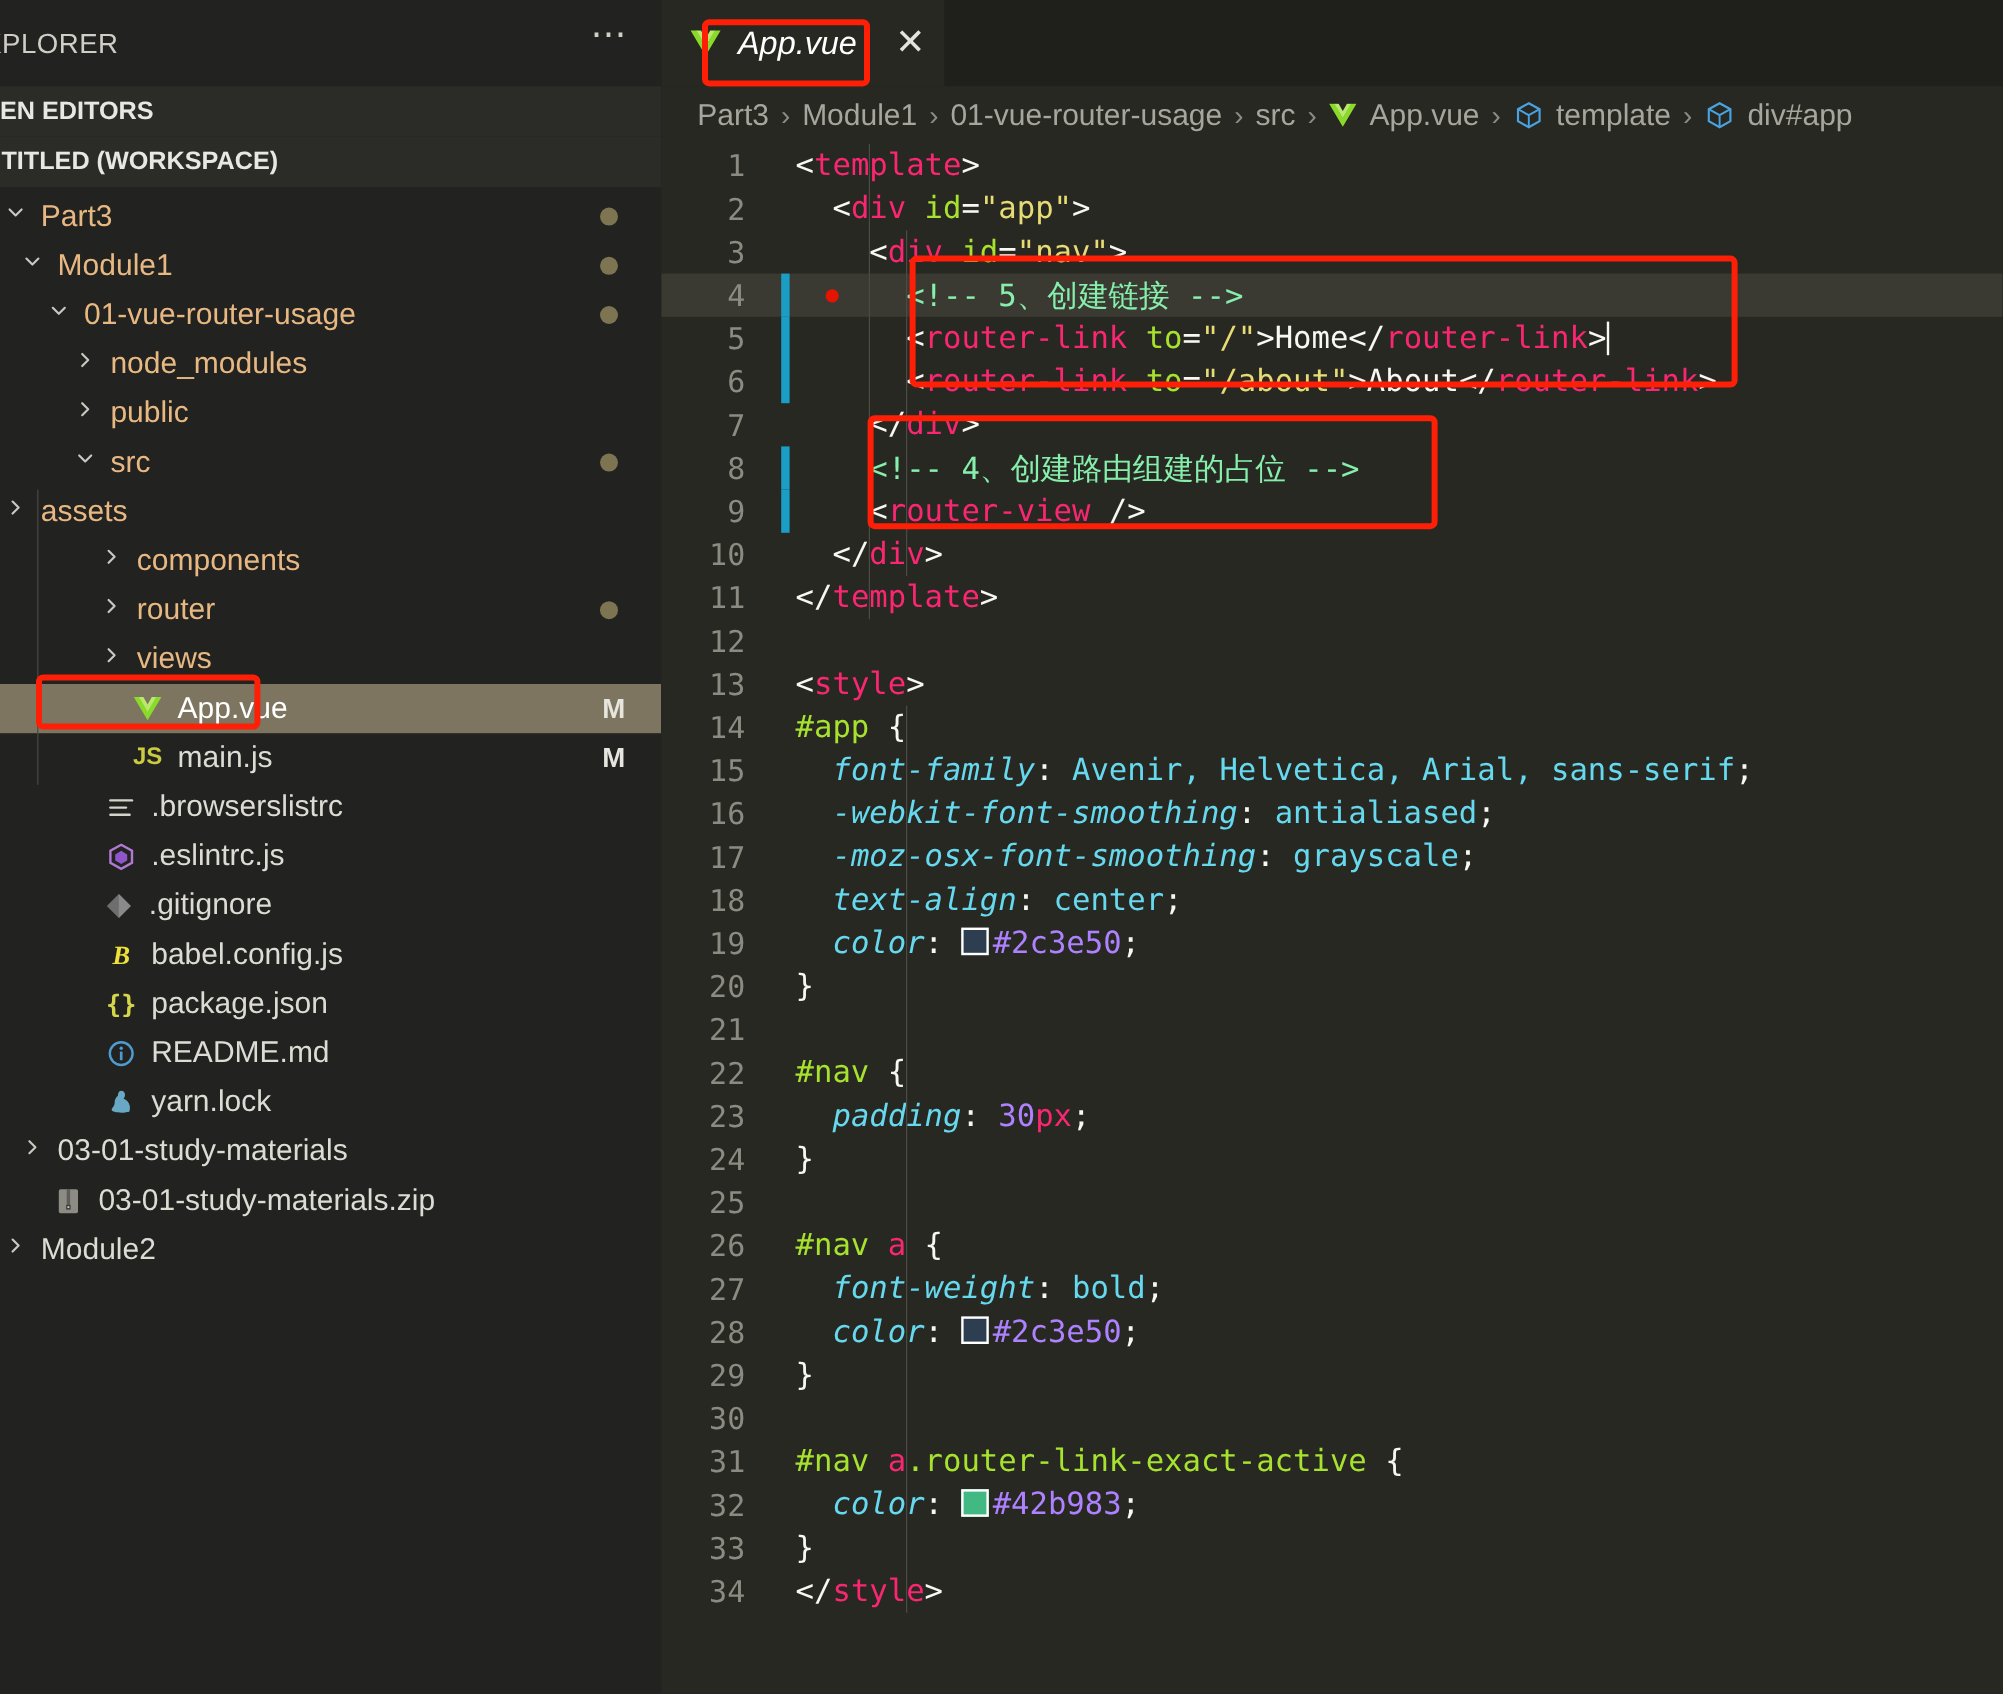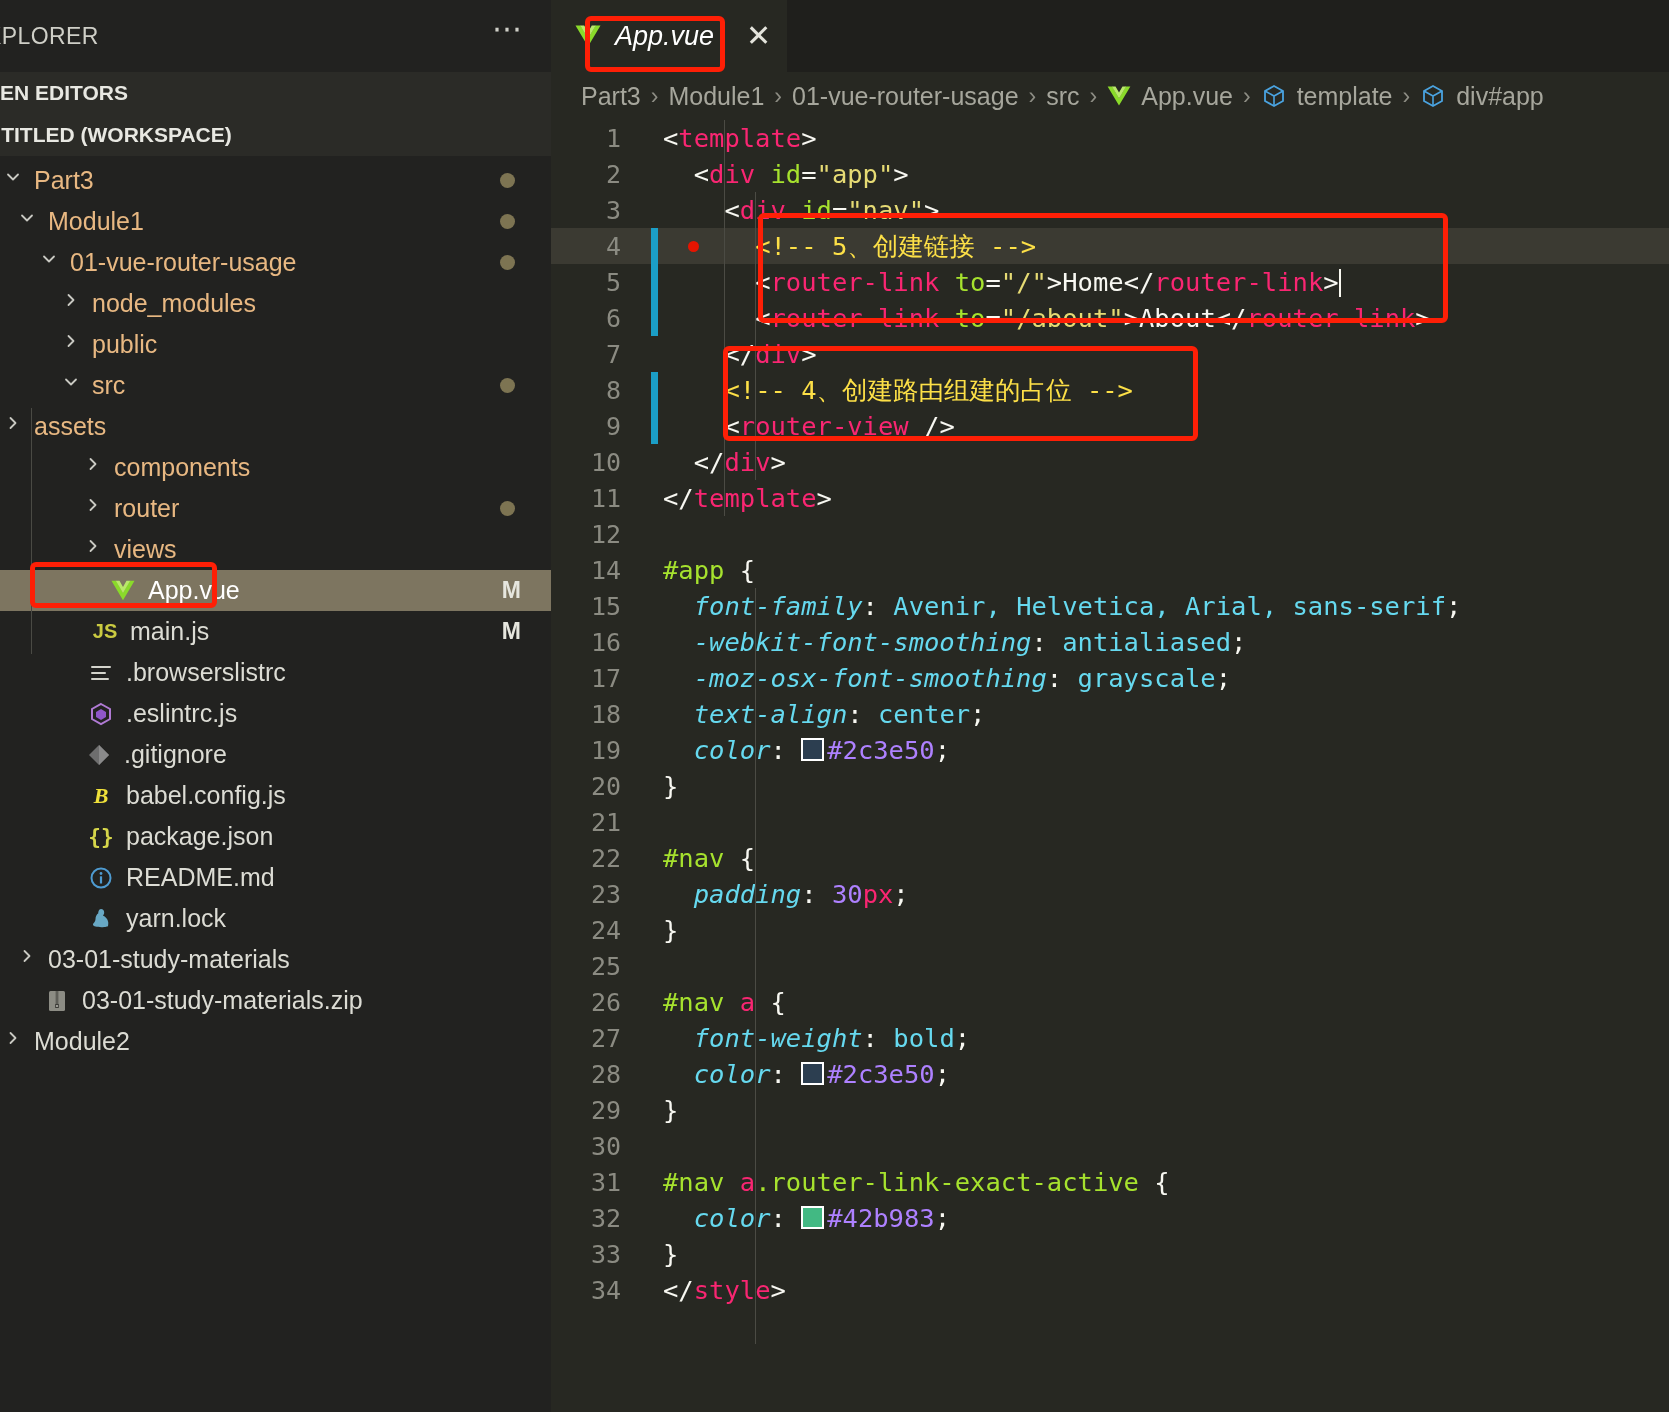--- a/index.html
+++ b/index.html
@@ -205,21 +205,21 @@
     top: 0; bottom: 0;
     background: #4b4b44;
   }
 
   
   .t-tag      { color: #f92672; }
   .t-punc     { color: #f8f8f2; }
   .t-attr     { color: #a6e22e; }
   .t-str      { color: #e6db74; }
   .t-text     { color: #f8f8f2; }
-  .t-comment  { color: #fde047; }
+  .t-comment  { color: #86efac; }
   .t-sel      { color: #a6e22e; }
   .t-prop     { color: #66d9ef; font-style: italic; }
   .t-val      { color: #66d9ef; }
   .t-num      { color: #ae81ff; }
   .t-unit     { color: #f92672; }
   .t-colon    { color: #f8f8f2; }
   .t-brace    { color: #f8f8f2; }
   .swatch {
     display: inline-block;
     width: 19px; height: 19px;
@@ -332,21 +332,21 @@
           <span class="chev"></span>
           <span class="ic">
             <svg width="24" height="21" viewBox="0 0 26 22">
               <path d="M0.5 0.5 H5.5 L13 13.5 L20.5 0.5 H25.5 L13 21.5 Z" fill="#8ada2a"></path>
               <path d="M5.2 0.5 H9.2 L13 7.2 L16.8 0.5 H20.8 L13 13.8 Z" fill="#b9e86a"></path>
             </svg>
           </span>
           <span class="lbl plain-white" style="color: rgb(255, 255, 255);">App.vue</span>
           <span class="mbadge">M</span>
         </div>
-        <div class="row" style="padding-left: 62px;">
+        <div class="row" style="padding-left: 80px;">
           <span class="chev"></span>
           <span class="ic">
             <span style="color:#cbcb41;font-weight:bold;font-size:20px;font-family:'Liberation Sans',sans-serif;">JS</span>
           </span>
           <span class="lbl plain-white">main.js</span>
           <span class="mbadge">M</span>
         </div>
         <div class="row" style="padding-left: 58px;">
           <span class="chev"></span>
           <span class="ic">
@@ -497,20 +497,21 @@
         <div class="cline"><span class="lnum">3</span><span class="ctext">    <span class="t-punc">&lt;</span><span class="t-tag">div</span><span class="t-attr"> id</span><span class="t-punc">=</span><span class="t-str">"nav"</span><span class="t-punc">&gt;</span></span></div>
         <div class="cline hl"><span class="lnum">4</span><span class="gutter-change"></span><span class="bp-dot"></span><span class="ctext">      <span class="t-comment">&lt;!-- 5、创建链接 --&gt;</span></span></div>
         <div class="cline"><span class="lnum">5</span><span class="gutter-change"></span><span class="ctext">      <span class="t-punc">&lt;</span><span class="t-tag">router-link</span><span class="t-attr"> to</span><span class="t-punc">=</span><span class="t-str">"/"</span><span class="t-punc">&gt;</span><span class="t-text">Home</span><span class="t-punc">&lt;/</span><span class="t-tag">router-link</span><span class="t-punc">&gt;</span><span class="caret"></span></span></div>
         <div class="cline"><span class="lnum">6</span><span class="gutter-change"></span><span class="ctext">      <span class="t-punc">&lt;</span><span class="t-tag">router-link</span><span class="t-attr"> to</span><span class="t-punc">=</span><span class="t-str">"/about"</span><span class="t-punc">&gt;</span><span class="t-text">About</span><span class="t-punc">&lt;/</span><span class="t-tag">router-link</span><span class="t-punc">&gt;</span></span></div>
         <div class="cline"><span class="lnum">7</span><span class="ctext">    <span class="t-punc">&lt;/</span><span class="t-tag">div</span><span class="t-punc">&gt;</span></span></div>
         <div class="cline"><span class="lnum">8</span><span class="gutter-change"></span><span class="ctext">    <span class="t-comment">&lt;!-- 4、创建路由组建的占位 --&gt;</span></span></div>
         <div class="cline"><span class="lnum">9</span><span class="gutter-change"></span><span class="ctext">    <span class="t-punc">&lt;</span><span class="t-tag">router-view</span><span class="t-text"> /</span><span class="t-punc">&gt;</span></span></div>
         <div class="cline"><span class="lnum">10</span><span class="ctext">  <span class="t-punc">&lt;/</span><span class="t-tag">div</span><span class="t-punc">&gt;</span></span></div>
         <div class="cline"><span class="lnum">11</span><span class="ctext"><span class="t-punc">&lt;/</span><span class="t-tag">template</span><span class="t-punc">&gt;</span></span></div>
         <div class="cline"><span class="lnum">12</span><span class="ctext"></span></div>
+        <div class="cline"><span class="lnum">13</span><span class="ctext"><span class="t-punc">&lt;</span><span class="t-tag">style</span><span class="t-punc">&gt;</span></span></div>
         <div class="cline"><span class="lnum">14</span><span class="ctext"><span class="t-sel">#app</span> <span class="t-brace">{</span></span></div>
         <div class="cline"><span class="lnum">15</span><span class="ctext">  <span class="t-prop">font-family</span><span class="t-colon">: </span><span class="t-val">Avenir, Helvetica, Arial, sans-serif</span><span class="t-colon">;</span></span></div>
         <div class="cline"><span class="lnum">16</span><span class="ctext">  <span class="t-prop">-webkit-font-smoothing</span><span class="t-colon">: </span><span class="t-val">antialiased</span><span class="t-colon">;</span></span></div>
         <div class="cline"><span class="lnum">17</span><span class="ctext">  <span class="t-prop">-moz-osx-font-smoothing</span><span class="t-colon">: </span><span class="t-val">grayscale</span><span class="t-colon">;</span></span></div>
         <div class="cline"><span class="lnum">18</span><span class="ctext">  <span class="t-prop">text-align</span><span class="t-colon">: </span><span class="t-val">center</span><span class="t-colon">;</span></span></div>
         <div class="cline"><span class="lnum">19</span><span class="ctext">  <span class="t-prop">color</span><span class="t-colon">: </span><span class="swatch" style="background:#2c3e50"></span><span class="t-num">#2c3e50</span><span class="t-colon">;</span></span></div>
         <div class="cline"><span class="lnum">20</span><span class="ctext"><span class="t-brace">}</span></span></div>
         <div class="cline"><span class="lnum">21</span><span class="ctext"></span></div>
         <div class="cline"><span class="lnum">22</span><span class="ctext"><span class="t-sel">#nav</span> <span class="t-brace">{</span></span></div>
         <div class="cline"><span class="lnum">23</span><span class="ctext">  <span class="t-prop">padding</span><span class="t-colon">: </span><span class="t-num">30</span><span class="t-unit">px</span><span class="t-colon">;</span></span></div>

